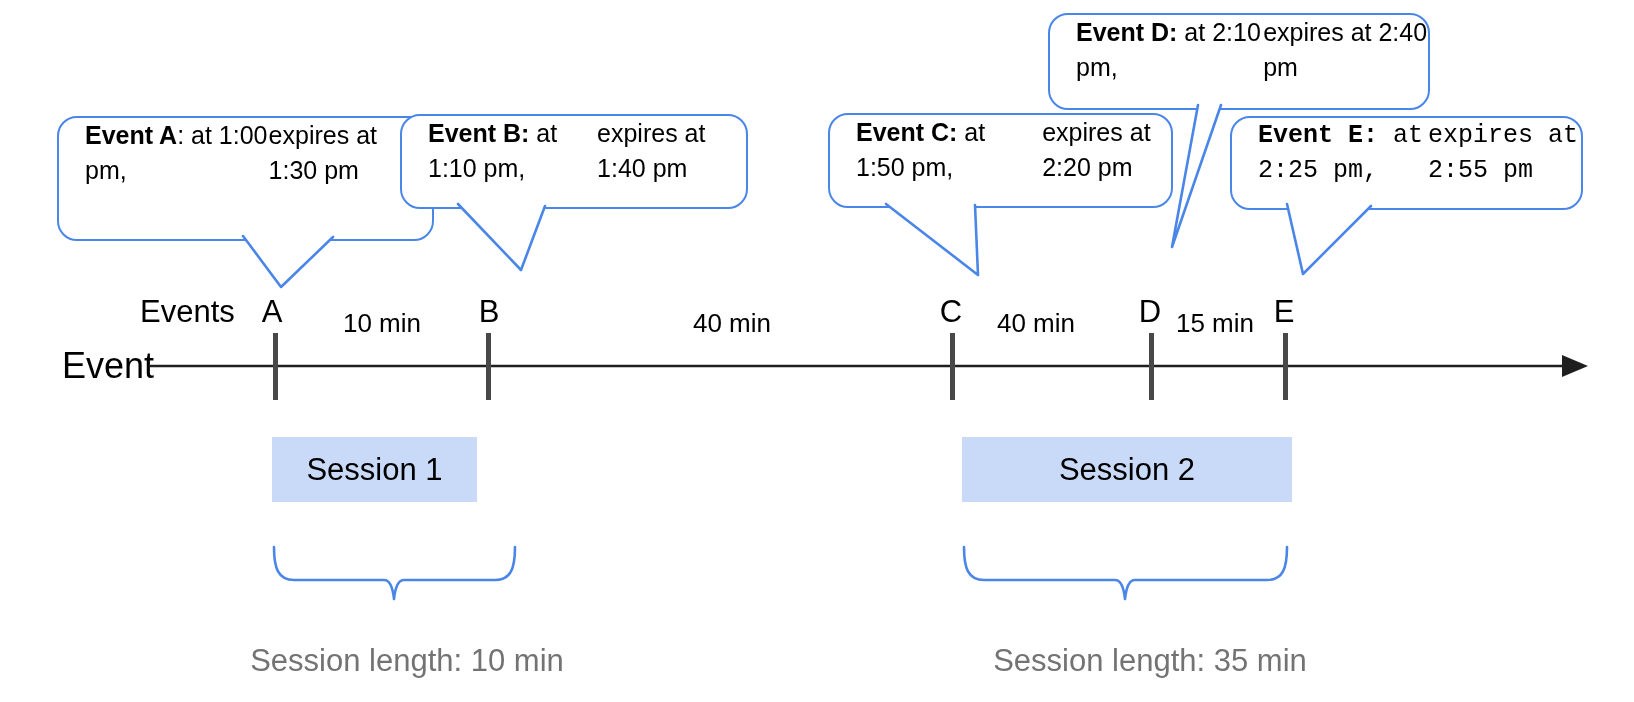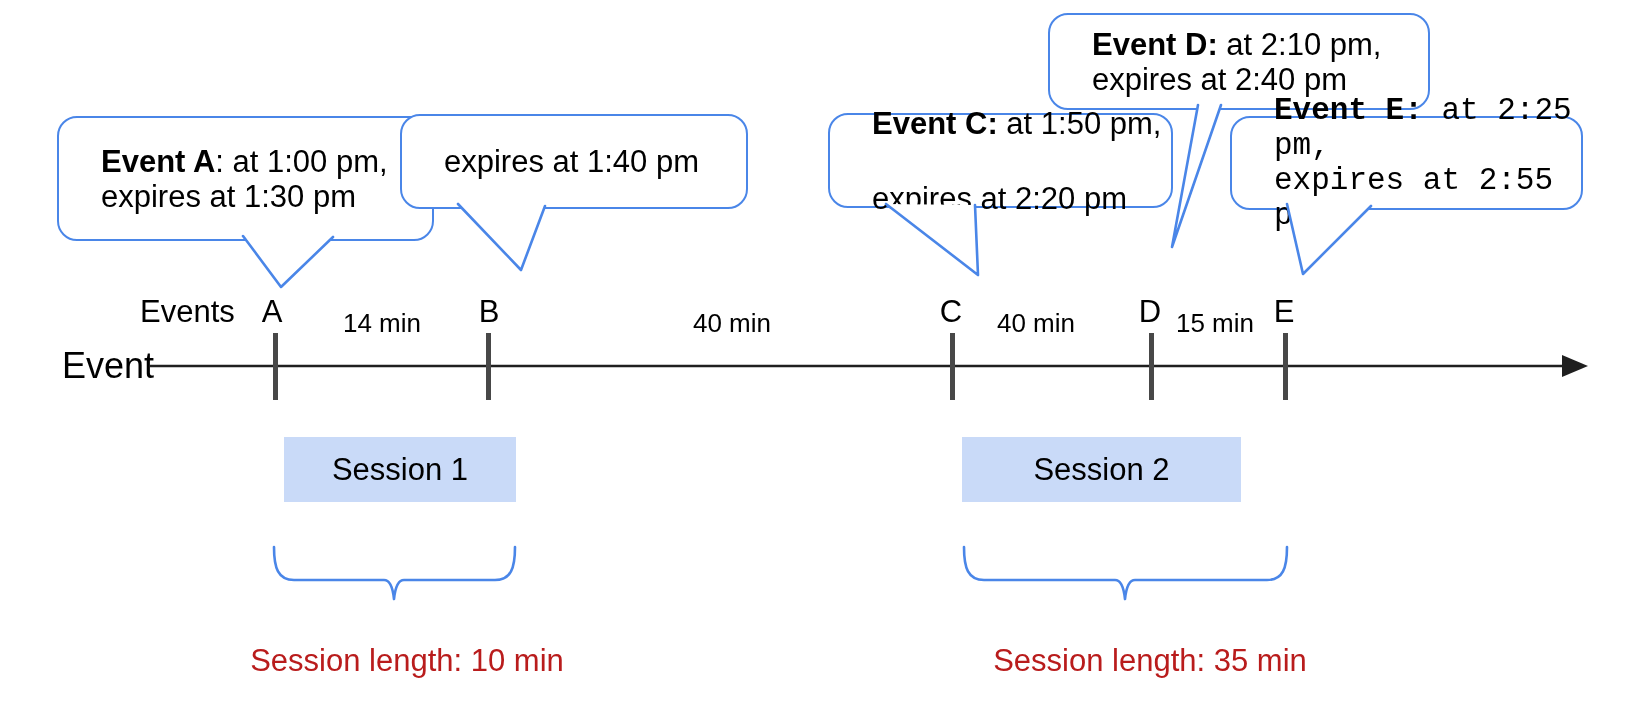--- a/index.html
+++ b/index.html
@@ -16,44 +16,44 @@
   }
   svg.layer{position:absolute;left:0;top:0;width:1634px;height:702px;pointer-events:none;}
   .axis-line{stroke:var(--line);stroke-width:2.4;}
   .arrow-head{fill:var(--line);}
   .tick{fill:var(--tick);}
   .brace{fill:none;stroke:var(--accent);stroke-width:2.6;stroke-linecap:round;stroke-linejoin:round;}
   .tail{fill:#ffffff;stroke:var(--accent);stroke-width:2.6;stroke-linejoin:round;stroke-linecap:round;}
 
   .bubble{
     position:absolute;background:#ffffff;border:2.6px solid var(--accent);
-    border-radius:20px;display:flex;flex-direction:column;justify-content:center;
-    padding-left:42px;box-sizing:border-box;font-size:31px;line-height:35px;z-index:2;
+    border-radius:20px;display:flex;justify-content:center;
+    padding-left:26px;box-sizing:border-box;font-size:25px;line-height:35px;z-index:2;
   }
   .bubble b{font-weight:bold;}
   .bubble-a{left:18px;top:116px;width:377px;height:125px;margin-left:39px;}
   .bubble-b{left:400px;top:114px;width:348px;height:95px;}
   .bubble-c{left:828px;top:113px;width:345px;height:95px;gap:40px;}
   .bubble-d{left:1048px;top:13px;width:382px;height:97px;}
   .bubble-e{left:1230px;top:116px;width:353px;height:94px;font-family:Liberation Mono, monospace;}
   .tails{z-index:3;}
 
   .lbl{position:absolute;white-space:nowrap;}
   .events-label{left:140px;top:294px;font-size:31px;}
   .user-label{left:62px;top:345px;font-size:36px;}
   .letter{top:294px;font-size:31px;transform:translateX(-50%);}
   .interval{top:308px;font-size:26px;transform:translateX(-50%);}
 
   .session-bar{
     position:absolute;top:437px;height:65px;background:var(--session-fill);
     display:flex;align-items:center;justify-content:center;font-size:31px;z-index:1;
   }
-  .session-1{left:272px;width:232px;margin-left:12px;}
-  .session-2{left:962px;width:279px;}
-  .session-length{top:643px;font-size:31px;color:#b91c1c;transform:translateX(-50%);}
+  .session-1{left:272px;width:205px;}
+  .session-2{left:962px;width:330px;}
+  .session-length{top:643px;font-size:31px;color:#737373;transform:translateX(-50%);}
   .sl-1{left:407px;}
   .sl-2{left:1150px;}
 </style>
 </head>
 <body>
 
 <div class="canvas">
 
   <svg class="layer" viewBox="0 0 1634 702">
     <line class="axis-line" x1="150" y1="366" x2="1566" y2="366"></line>
@@ -76,30 +76,31 @@
 
   <div class="lbl events-label">Events</div>
   <div class="lbl user-label">Event</div>
 
   <div class="lbl letter" style="left:272px">A</div>
   <div class="lbl letter" style="left:489px">B</div>
   <div class="lbl letter" style="left:951px">C</div>
   <div class="lbl letter" style="left:1150px">D</div>
   <div class="lbl letter" style="left:1284px">E</div>
 
-  <div class="lbl interval" style="left:382px">14 min</div>
+  <div class="lbl interval" style="left:382px">10 min</div>
   <div class="lbl interval" style="left:732px">40 min</div>
   <div class="lbl interval" style="left:1036px">40 min</div>
   <div class="lbl interval" style="left:1215px">15 min</div>
 
   <div class="bubble bubble-a">
     <div><b>Event A</b><span>: at 1:00 pm,</span></div>
     <div>expires at 1:30 pm</div>
   </div>
   <div class="bubble bubble-b">
+    <div><b>Event B:</b><span> at 1:10 pm,</span></div>
     <div>expires at 1:40 pm</div>
   </div>
   <div class="bubble bubble-c">
     <div><b>Event C:</b><span> at 1:50 pm,</span></div>
     <div>expires at 2:20 pm</div>
   </div>
   <div class="bubble bubble-d">
     <div><b>Event D:</b><span> at 2:10 pm,</span></div>
     <div>expires at 2:40 pm</div>
   </div>

